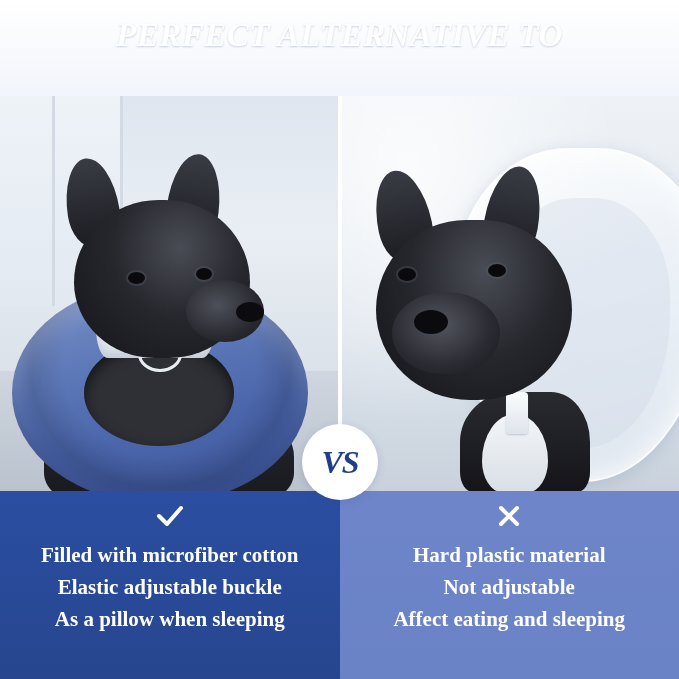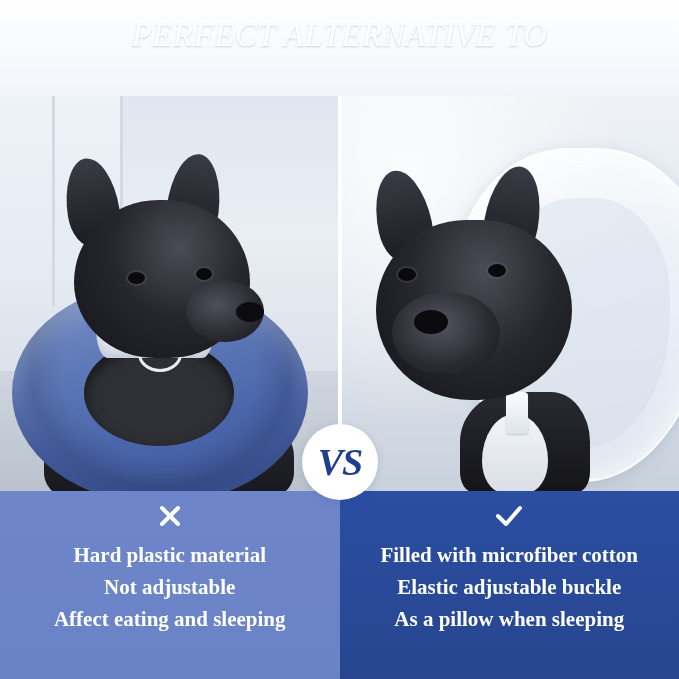--- a/index.html
+++ b/index.html
@@ -20,21 +20,21 @@
 
   
   .headline {
     position: absolute;
     top: 16px;
     left: 0;
     width: 679px;
     text-align: center;
     color: #ffffff;
     font-family: "Liberation Serif", serif;
-    font-weight: normal;
+    font-weight: bold;
     font-style: italic;
     font-size: 33px;
     line-height: 39px;
     letter-spacing: 0.5px;
     text-shadow: 0 1px 2px rgba(60,80,140,0.25);
     z-index: 6;
   }
   .headline .l1 { display: block; }
   .headline .l2 { display: block; }
 
@@ -285,21 +285,21 @@
     display: flex;
     align-items: center;
     justify-content: center;
     z-index: 9;
     box-shadow: 0 2px 8px rgba(60,80,140,0.18);
   }
   .vs-badge span {
     font-family: "Liberation Serif", serif;
     font-style: italic;
     font-weight: bold;
-    font-size: 38px;
+    font-size: 32px;
     color: #1f3e8c;
     letter-spacing: -1px;
   }
 
   
   .panels {
     position: absolute;
     left: 0;
     top: 491px;
     width: 679px;
@@ -382,40 +382,40 @@
       <div class="dr-muzzle"></div>
       <div class="dr-nose"></div>
       <div class="dr-eye-l"></div>
       <div class="dr-eye-r"></div>
     </div>
   </div>
   <div class="photo-divider"></div>
 
   <div class="panels">
 
+    <div class="panel panel-left">
+      <div class="mark">
+        <svg width="30" height="30" viewBox="0 0 30 30">
+          <path d="M4 15 L12 23 L26 7" fill="none" stroke="#ffffff" stroke-width="4" stroke-linecap="round" stroke-linejoin="round"></path>
+        </svg>
+      </div>
+      <div class="feature">Filled with microfiber cotton</div>
+      <div class="feature">Elastic adjustable buckle</div>
+      <div class="feature">As a pillow when sleeping</div>
+    </div>
+
     <div class="panel panel-right">
       <div class="mark">
         <svg width="30" height="30" viewBox="0 0 30 30">
           <path d="M7 7 L23 23 M23 7 L7 23" fill="none" stroke="#ffffff" stroke-width="4" stroke-linecap="round"></path>
         </svg>
       </div>
       <div class="feature">Hard plastic material</div>
       <div class="feature">Not adjustable</div>
       <div class="feature">Affect eating and sleeping</div>
     </div>
-
-    <div class="panel panel-left">
-      <div class="mark">
-        <svg width="30" height="30" viewBox="0 0 30 30">
-          <path d="M4 15 L12 23 L26 7" fill="none" stroke="#ffffff" stroke-width="4" stroke-linecap="round" stroke-linejoin="round"></path>
-        </svg>
-      </div>
-      <div class="feature">Filled with microfiber cotton</div>
-      <div class="feature">Elastic adjustable buckle</div>
-      <div class="feature">As a pillow when sleeping</div>
-    </div>
   </div>
 
   <div class="vs-badge">
     <span>VS</span>
   </div>
 
 </div>
 
 </body></html>

